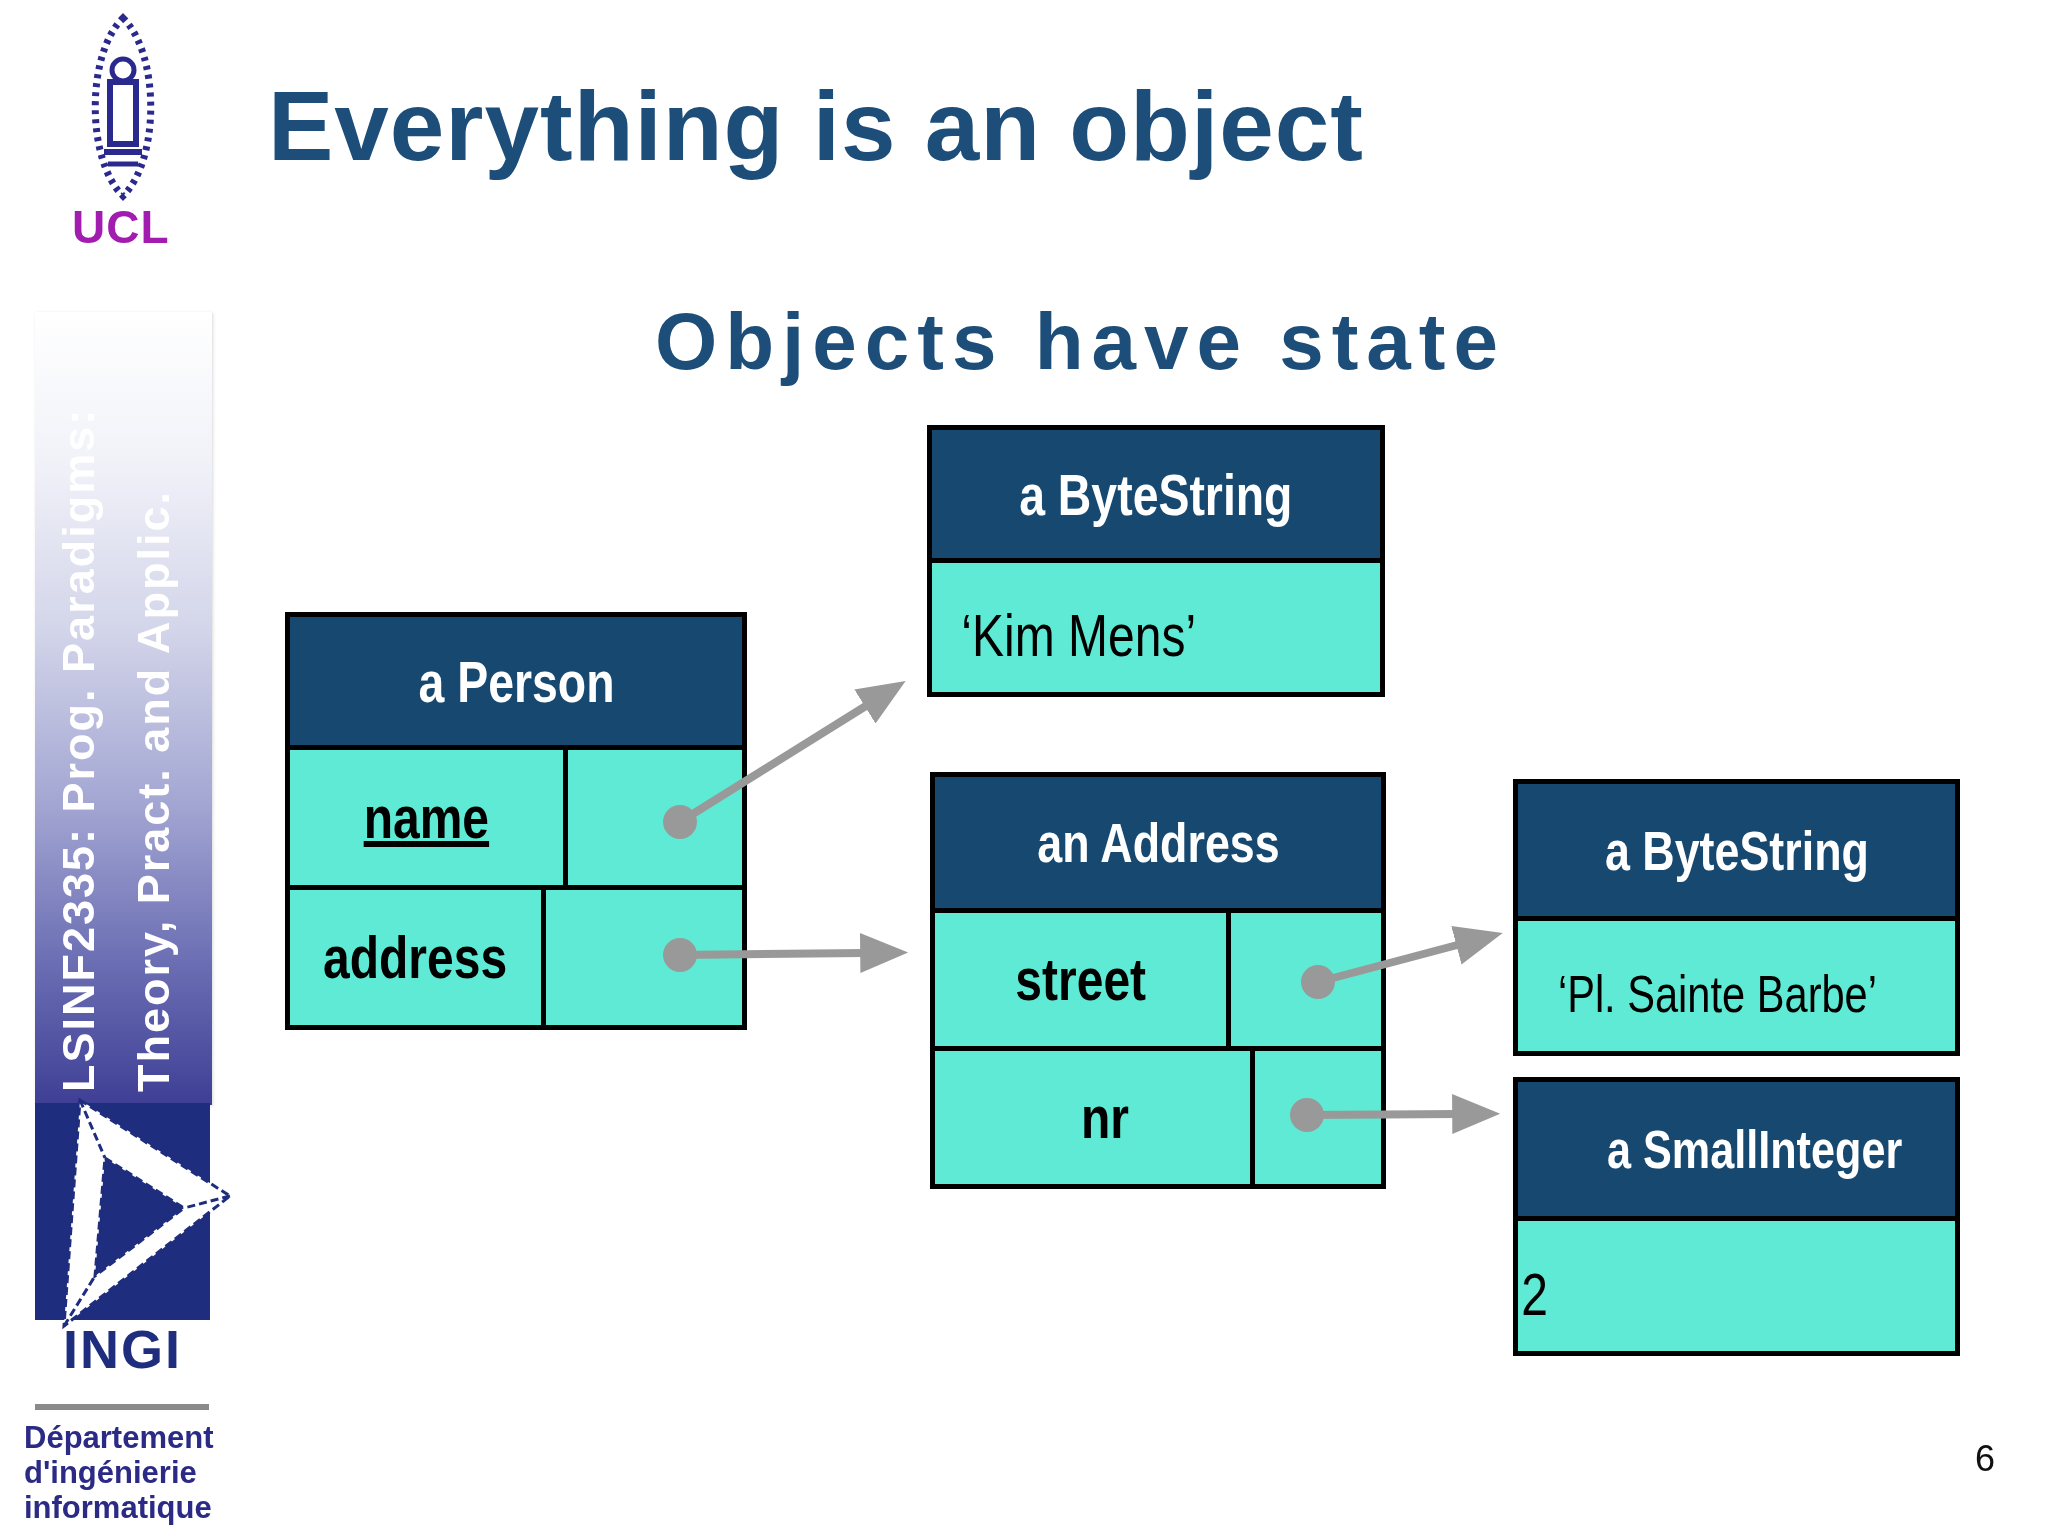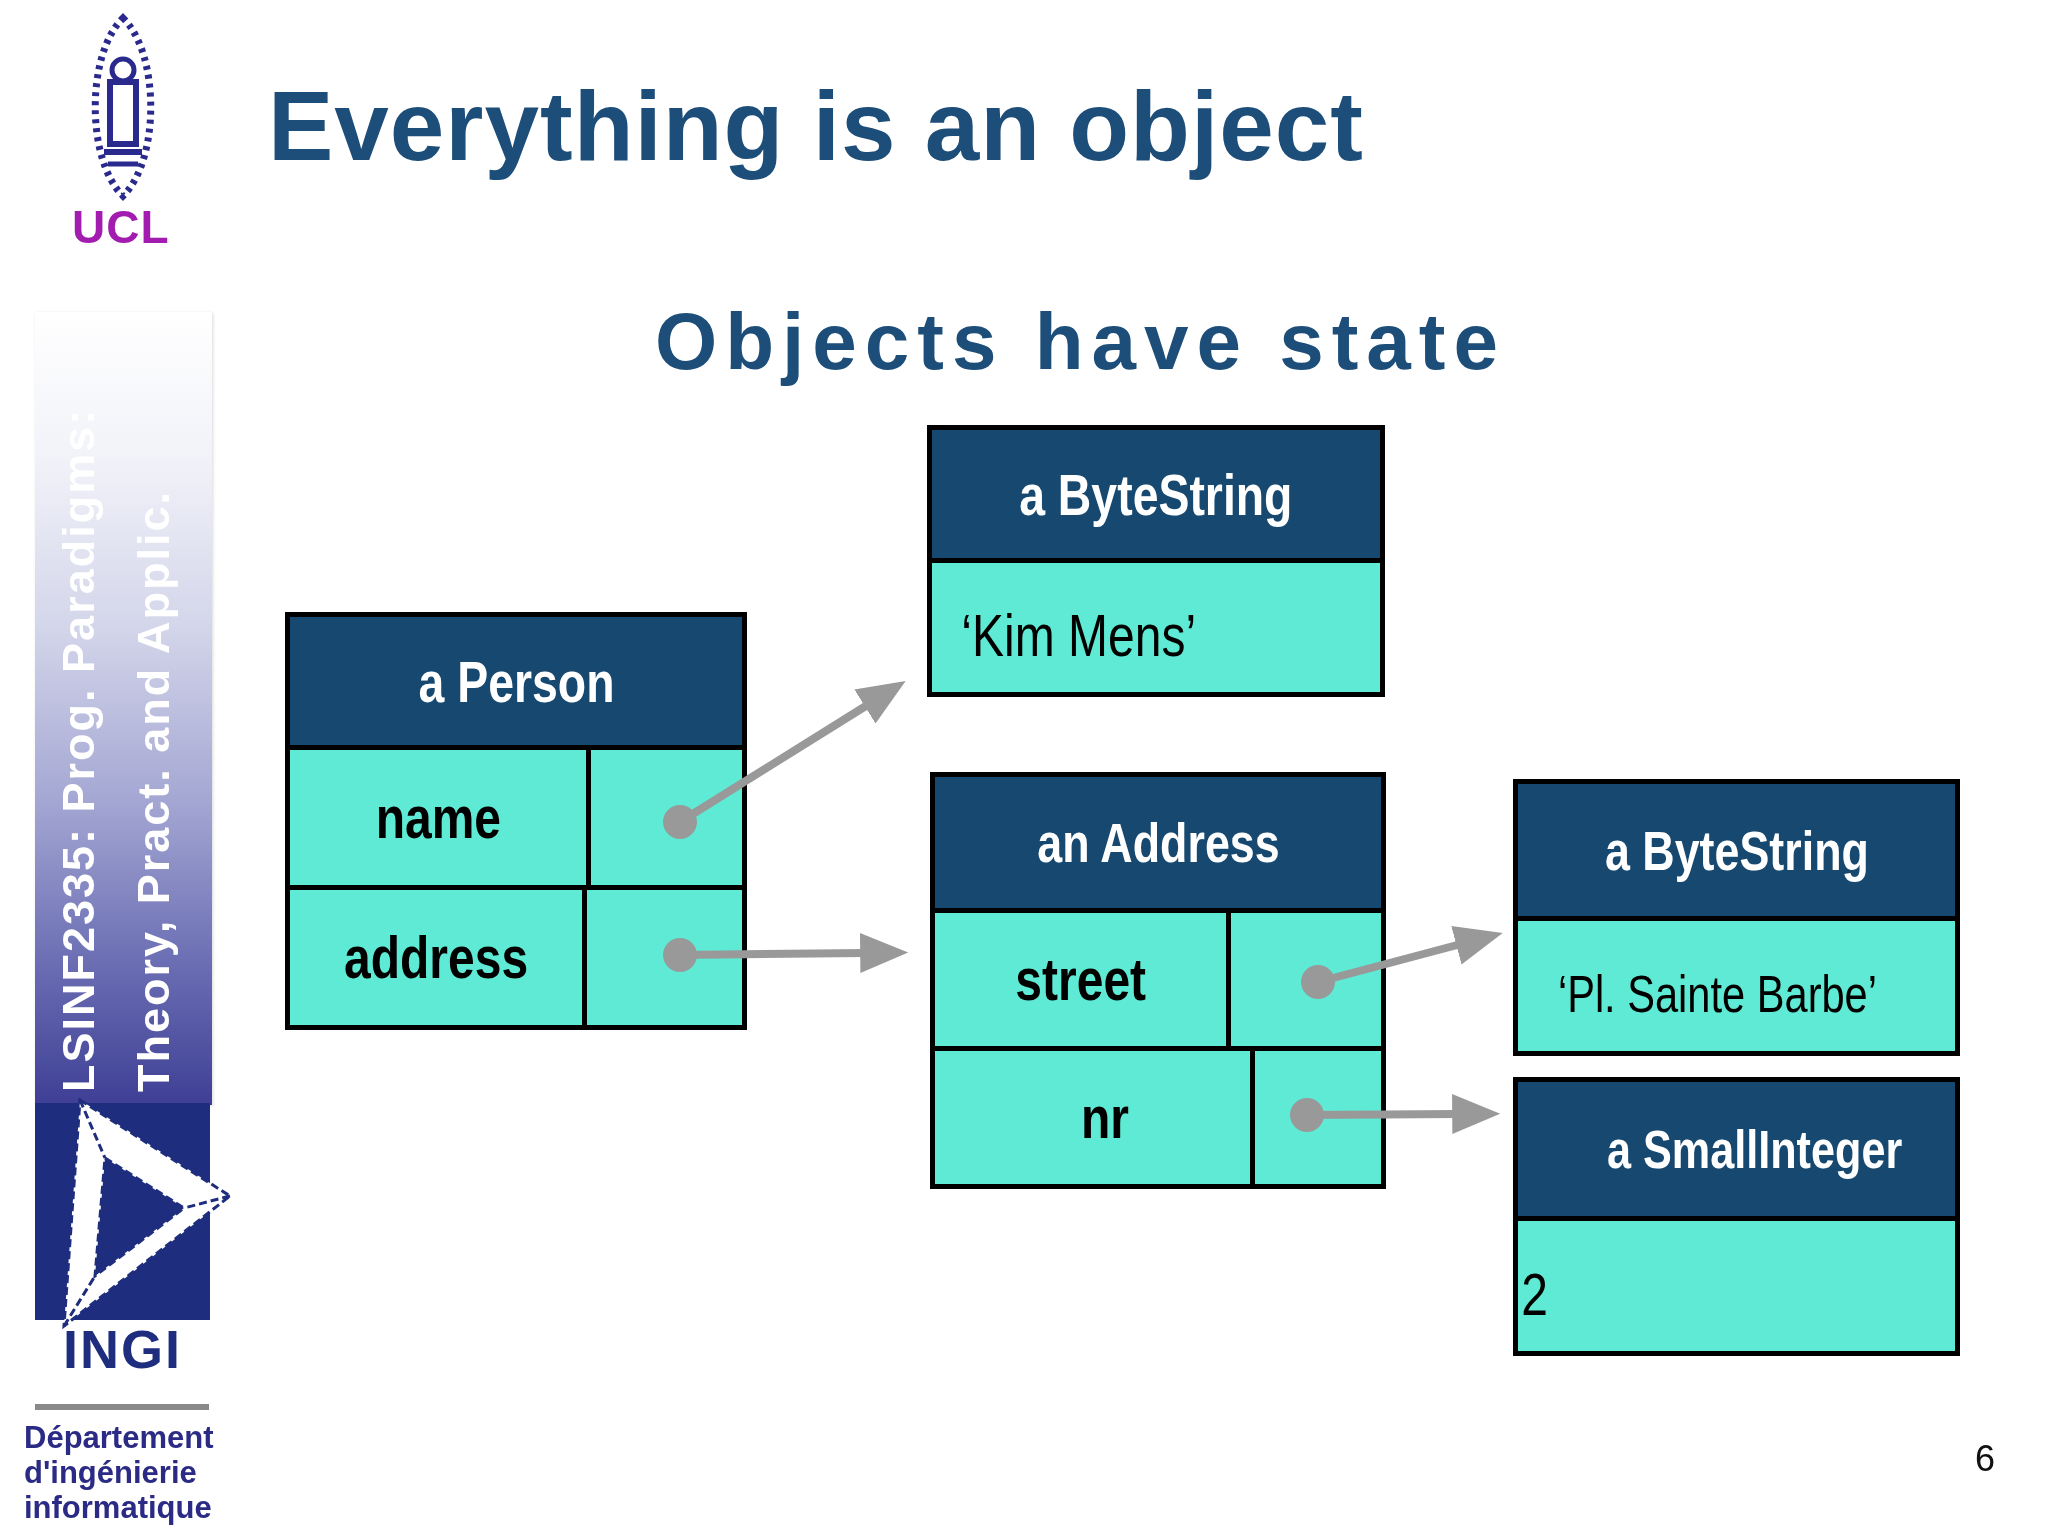--- a/index.html
+++ b/index.html
@@ -114,27 +114,27 @@
 </div>
 
 <h1 class="slide-title">Everything is an object</h1>
 <div class="slide-subtitle">Objects have state</div>
 
 <div class="obj-box" style="left:285px;top:612px;width:462px;height:418px;">
   <div class="obj-header" style="height:133px;font-size:58px;">
     <span class="cond">a Person</span>
   </div>
   <div class="obj-row">
-    <div class="obj-label" style="width:301px;">
+    <div class="obj-label" style="width:278px;text-decoration:underline;">
       <span class="cond">name</span>
     </div>
     <div class="obj-slot"></div>
   </div>
   <div class="obj-row bt">
-    <div class="obj-label" style="width:297px;">
+    <div class="obj-label" style="width:256px;">
       <span class="cond">address</span>
     </div>
     <div class="obj-slot"></div>
   </div>
 </div>
 
 <div class="obj-box" style="left:927px;top:425px;width:458px;height:272px;">
   <div class="obj-header" style="height:133px;font-size:58px;">
     <span class="cond">a ByteString</span>
   </div>

